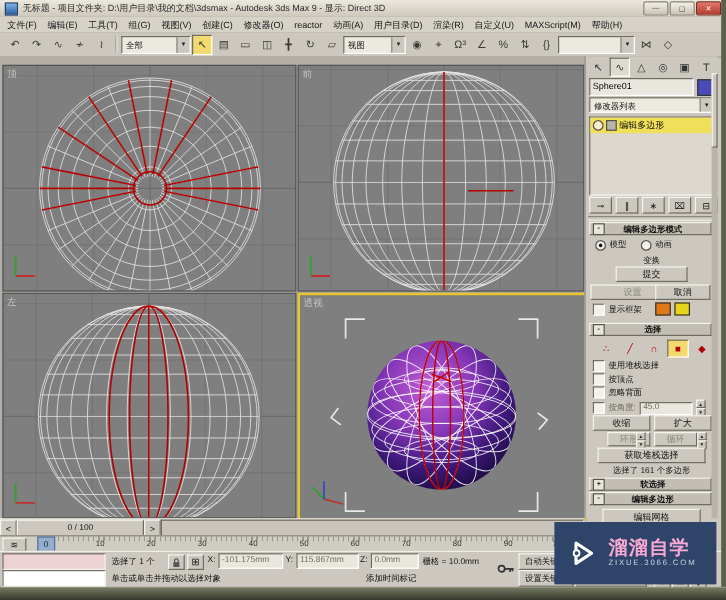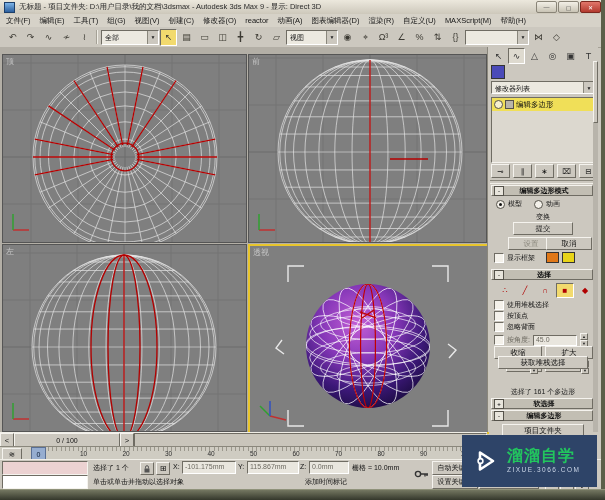--- a/index.html
+++ b/index.html
@@ -55,21 +55,21 @@
   
   #tslider{left:0;top:432px;width:487px;height:14px;background:#c4c0b6;border-top:1px solid #f0eee7;display:flex;align-items:stretch;}
   #ruler{left:0;top:446px;width:487px;height:13px;background:#cfccc2;border-top:1px solid #8a877c;
     background-image:repeating-linear-gradient(90deg,#9a978c 0,#9a978c 1px,transparent 1px,transparent 4.25px);
     background-position:31px 0;background-size:100% 4px;background-repeat:no-repeat;}
   .rlabel{position:absolute;top:3px;width:20px;text-align:center;font-size:6.5px;color:#2c2c2c;}
   #statusbar{left:0;top:459px;width:605px;height:30px;background:#ccc8bf;border-top:1px solid #f0eee7;}
   .statxt{font-size:7px;color:#111;white-space:nowrap;}
   .gray{color:#6e6b62;}
   #watermark{left:462px;top:435px;width:135px;height:52px;background:#2e4468;z-index:50;display:flex;align-items:center;padding-left:8px;box-sizing:border-box;}
-  #watermark .wbrand{font-size:16px;font-weight:bold;color:#22c55e;letter-spacing:1px;line-height:17px;font-family:Liberation Mono, monospace;}
+  #watermark .wbrand{font-size:16px;font-weight:bold;color:#f9a8d4;letter-spacing:1px;line-height:17px;}
   #watermark .wsite{font-size:6.5px;color:#c9d4e6;letter-spacing:1.5px;}
   #edge-right{left:601px;top:0px;width:4px;height:500px;background:#5c5f49;}
   #edge-bottom{left:0;top:489px;width:605px;height:11px;background:linear-gradient(#747761,#2e3126);border-top:1px solid #8f927a;}
 </style>
 </head>
 <body>
 
 <div id="app">
 
   <div id="titlebar" class="abs">
@@ -86,21 +86,21 @@
 
   <span>文件(F)</span>
       <span>编辑(E)</span>
       <span>工具(T)</span>
       <span>组(G)</span>
       <span>视图(V)</span>
       <span>创建(C)</span>
       <span>修改器(O)</span>
       <span>reactor</span>
       <span>动画(A)</span>
-      <span>图表编辑器(D)</span>
+      <span>用户目录(D)</span>
       <span>渲染(R)</span>
       <span>自定义(U)</span>
       <span>MAXScript(M)</span>
       <span>帮助(H)</span>
     </div>
 
   <div id="toolbar" class="abs">
     <div style="display:flex;gap:1px;">
 
     <div class="tbi raised">↶</div>
@@ -357,20 +357,21 @@
     <div style="display:flex;gap:1px;padding:1px 0 0 2px;">
 
     <div class="tabi">↖</div>
         <div class="tabi pressed">∿</div>
         <div class="tabi">△</div>
         <div class="tabi">◎</div>
         <div class="tabi">▣</div>
         <div class="tabi">T</div>
       </div>
     <div style="position:absolute;left:3px;top:18px;width:104px;display:flex;gap:3px;align-items:center;">
+      <div class="fieldbox" style="flex:1;height:11px;font-size:7.5px;padding:1px 2px;">Sphere01</div>
       <div style="width:12px;height:12px;background:#4a4ab8;border:1px solid #333;"></div>
     </div>
     <div class="dd" style="position:absolute;left:3px;top:34px;width:104px;box-sizing:border-box;">
       <span class="txt">修改器列表</span>
         <span class="arw">▼</span>
     </div>
 
     <div class="sunken" style="position:absolute;left:3px;top:50px;width:102px;height:64px;background:#dcd8cf;">
 
         <div class="stackrow sel">
@@ -404,21 +405,21 @@
           </span>
           <span>模型</span>
         </span>
       <span class="cbrow">
           <span style="width:7px;height:7px;border-radius:50%;background:#f4f1ea;border:1px solid #55524a;"></span>
           <span>动画</span>
         </span>
     </div>
     <div class="t7" style="position:absolute;left:0;top:165px;width:110px;text-align:center;">变换</div>
     <div class="btn raised" style="position:absolute;left:25px;top:175px;width:58px;height:11px;">提交</div>
-    <div class="btn raised dis" style="position:absolute;left:20px;top:190px;width:44px;height:11px;">设置</div>
+    <div class="btn raised dis" style="position:absolute;left:4px;top:190px;width:44px;height:11px;padding-left:12px;">设置</div>
     <div class="btn raised" style="position:absolute;left:58px;top:190px;width:44px;height:11px;">取消</div>
     <div style="position:absolute;left:6px;top:205px;display:flex;align-items:center;gap:3px;">
       <span class="cbx"></span>
       <span class="t7">显示框架</span>
       <span style="width:11px;height:9px;background:#e07818;border:1px solid #333;margin-left:8px;"></span>
       <span style="width:11px;height:9px;background:#e8d418;border:1px solid #333;"></span>
     </div>
 
     <div class="rollhead" style="position:absolute;left:3px;top:222px;width:102px;box-sizing:border-box;">
       <span class="pm">-</span>
@@ -458,33 +459,33 @@
     <div class="btn raised dis" style="position:absolute;left:18px;top:313px;width:34px;height:10px;">环形</div>
     <span class="spin" style="position:absolute;left:42px;top:313px;">
         <span>▲</span>
         <span>▼</span>
       </span>
     <div class="btn raised dis" style="position:absolute;left:57px;top:313px;width:34px;height:10px;">循环</div>
     <span class="spin" style="position:absolute;left:93px;top:313px;">
         <span>▲</span>
         <span>▼</span>
       </span>
-    <div class="btn raised" style="position:absolute;left:10px;top:309px;width:88px;height:11px;">获取堆栈选择</div>
+    <div class="btn raised" style="position:absolute;left:10px;top:326px;width:88px;height:11px;">获取堆栈选择</div>
     <div class="t7" style="position:absolute;left:0;top:340px;width:110px;text-align:center;">选择了 161 个多边形</div>
 
     <div class="rollhead" style="position:absolute;left:3px;top:351px;width:102px;box-sizing:border-box;">
       <span class="pm">+</span>
       <span class="tl">软选择</span>
     </div>
 
     <div class="rollhead" style="position:absolute;left:3px;top:363px;width:102px;box-sizing:border-box;">
       <span class="pm">-</span>
       <span class="tl">编辑多边形</span>
     </div>
-    <div class="btn raised" style="position:absolute;left:14px;top:377px;width:80px;height:11px;">项目文件夹</div>
+    <div class="btn raised" style="position:absolute;left:14px;top:377px;width:80px;height:11px;">编辑网格</div>
     <div class="btn raised" style="position:absolute;left:6px;top:391px;width:36px;height:11px;">挤出</div>
     <div class="btn raised" style="position:absolute;left:44px;top:391px;width:10px;height:11px;">□</div>
     <div class="btn raised" style="position:absolute;left:58px;top:391px;width:36px;height:11px;">轮廓</div>
     <div class="btn raised" style="position:absolute;left:96px;top:391px;width:10px;height:11px;">□</div>
 
     <div style="position:absolute;right:0px;top:14px;width:5px;height:371px;background:#b8b4ab;">
       <div class="raised" style="position:absolute;left:0;top:0;width:3px;height:60px;"></div>
     </div>
   </div>
 

